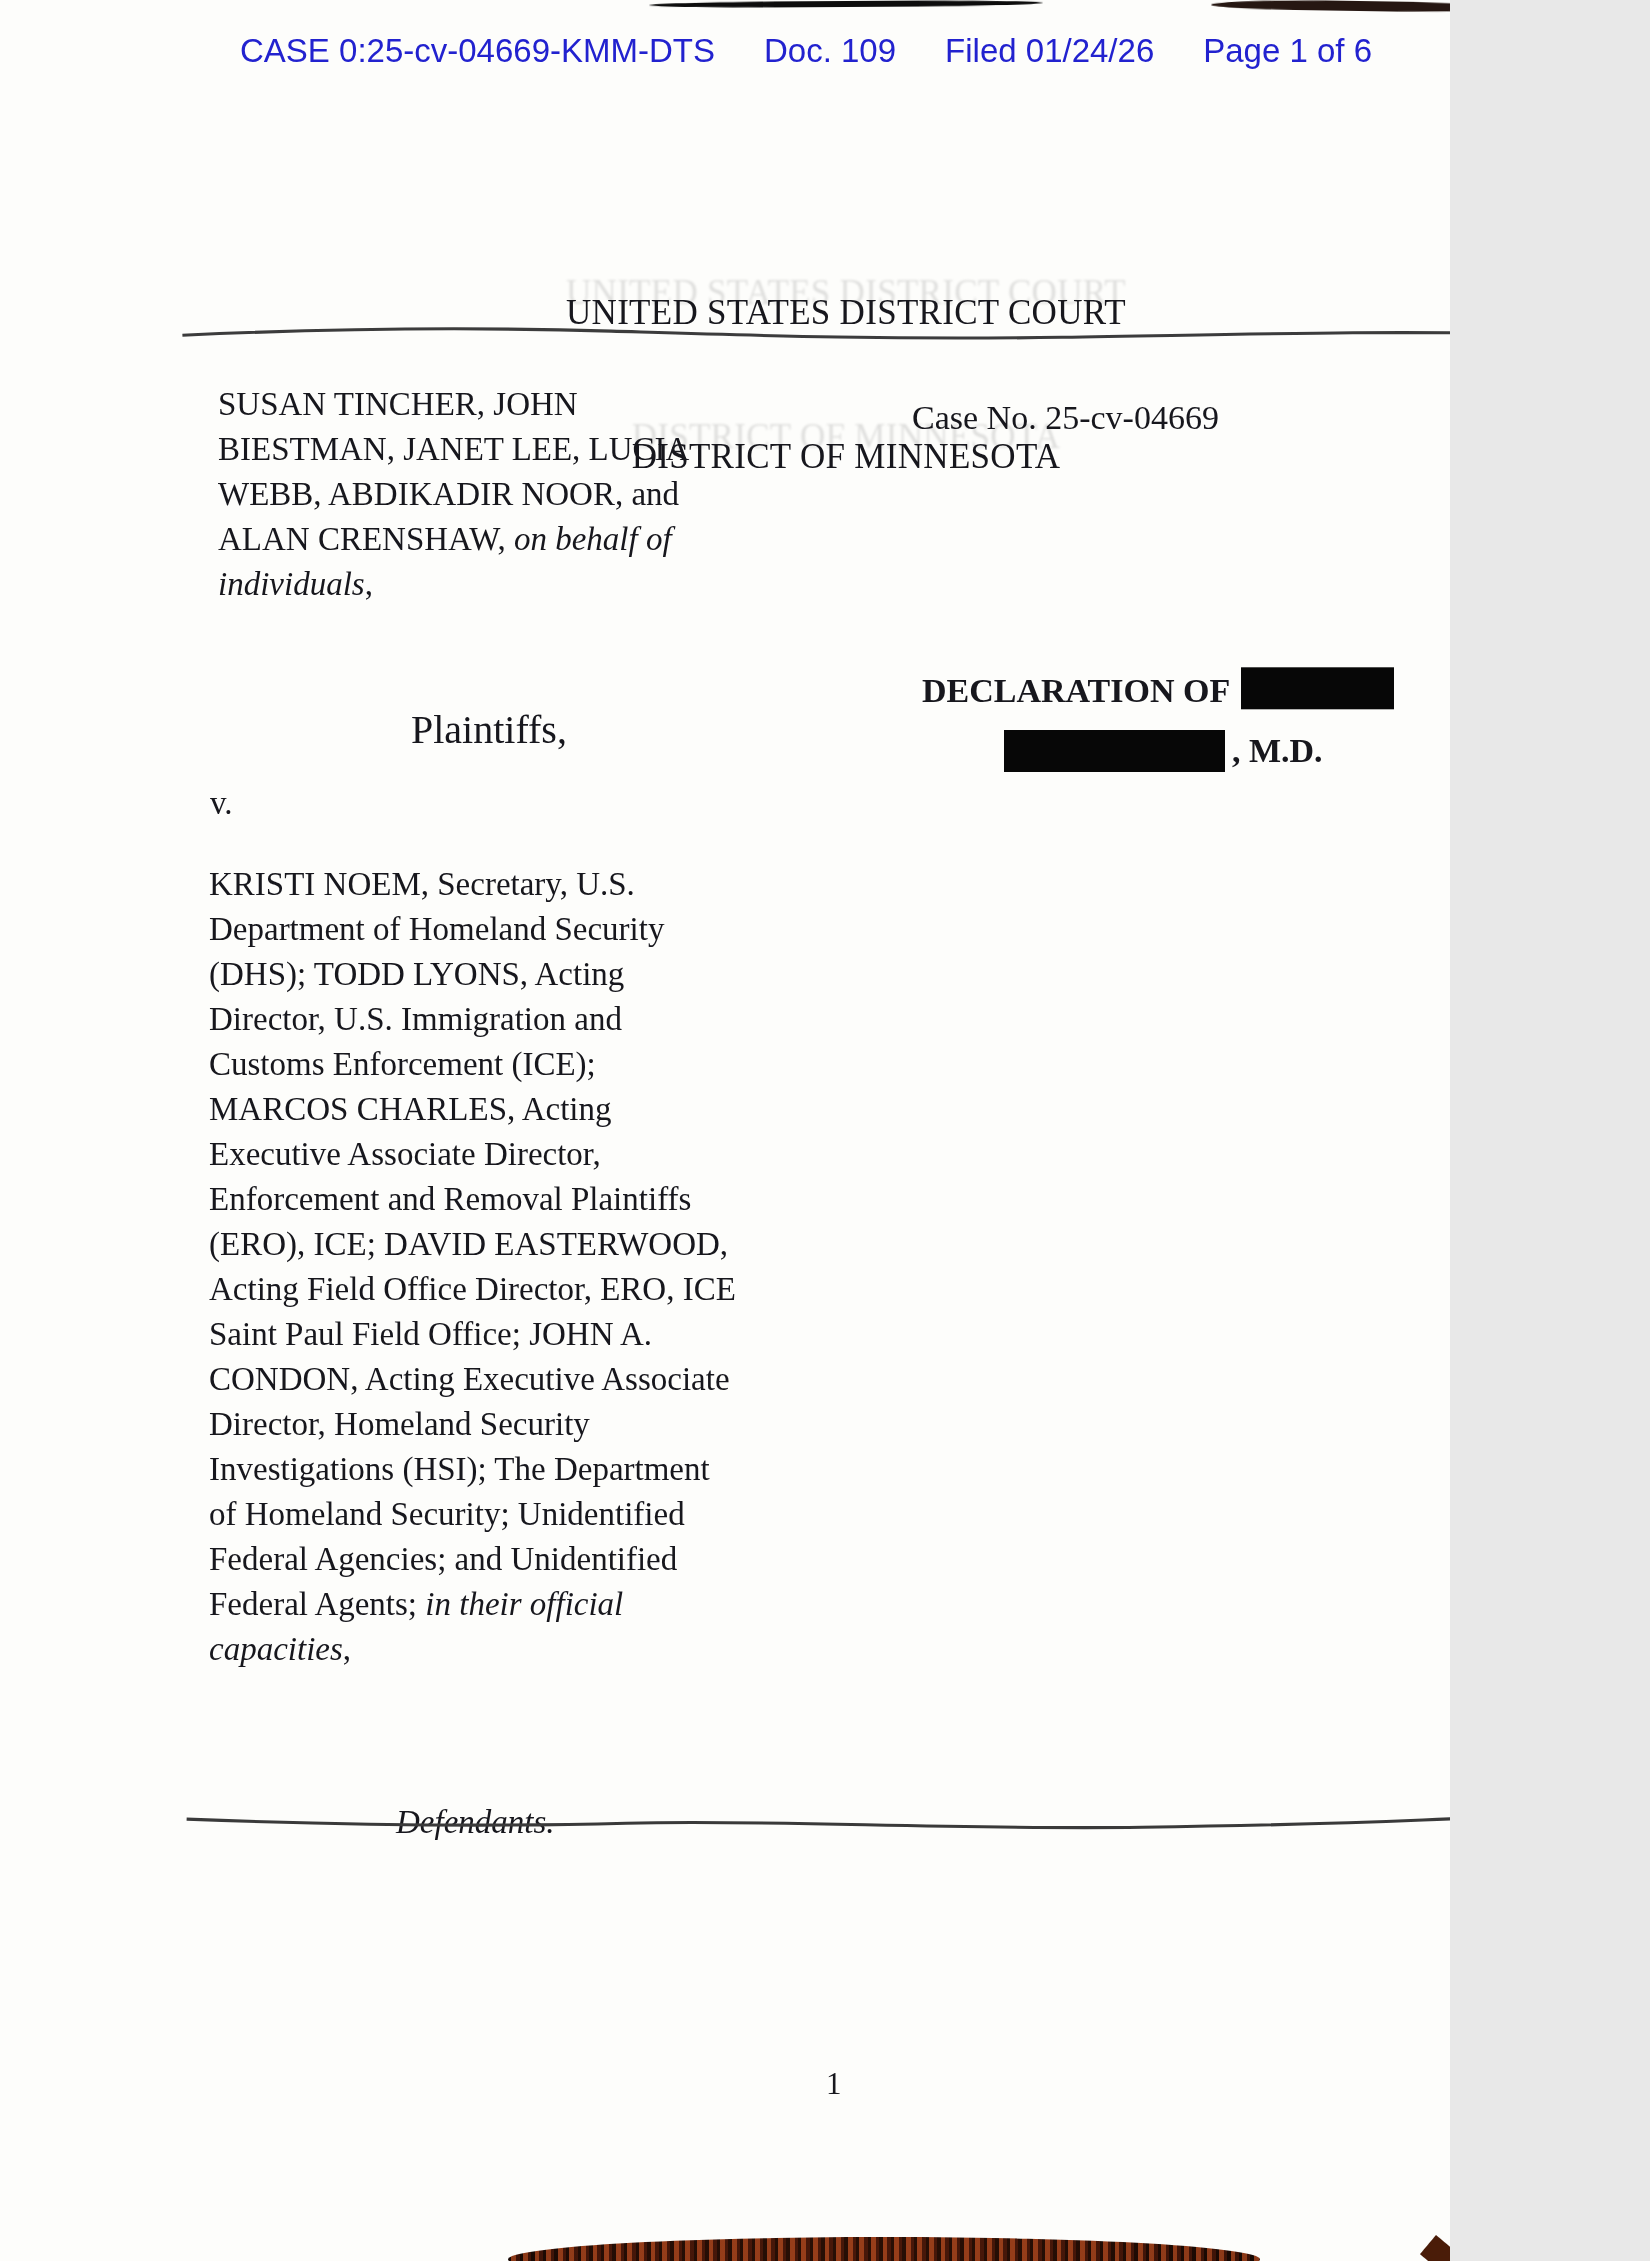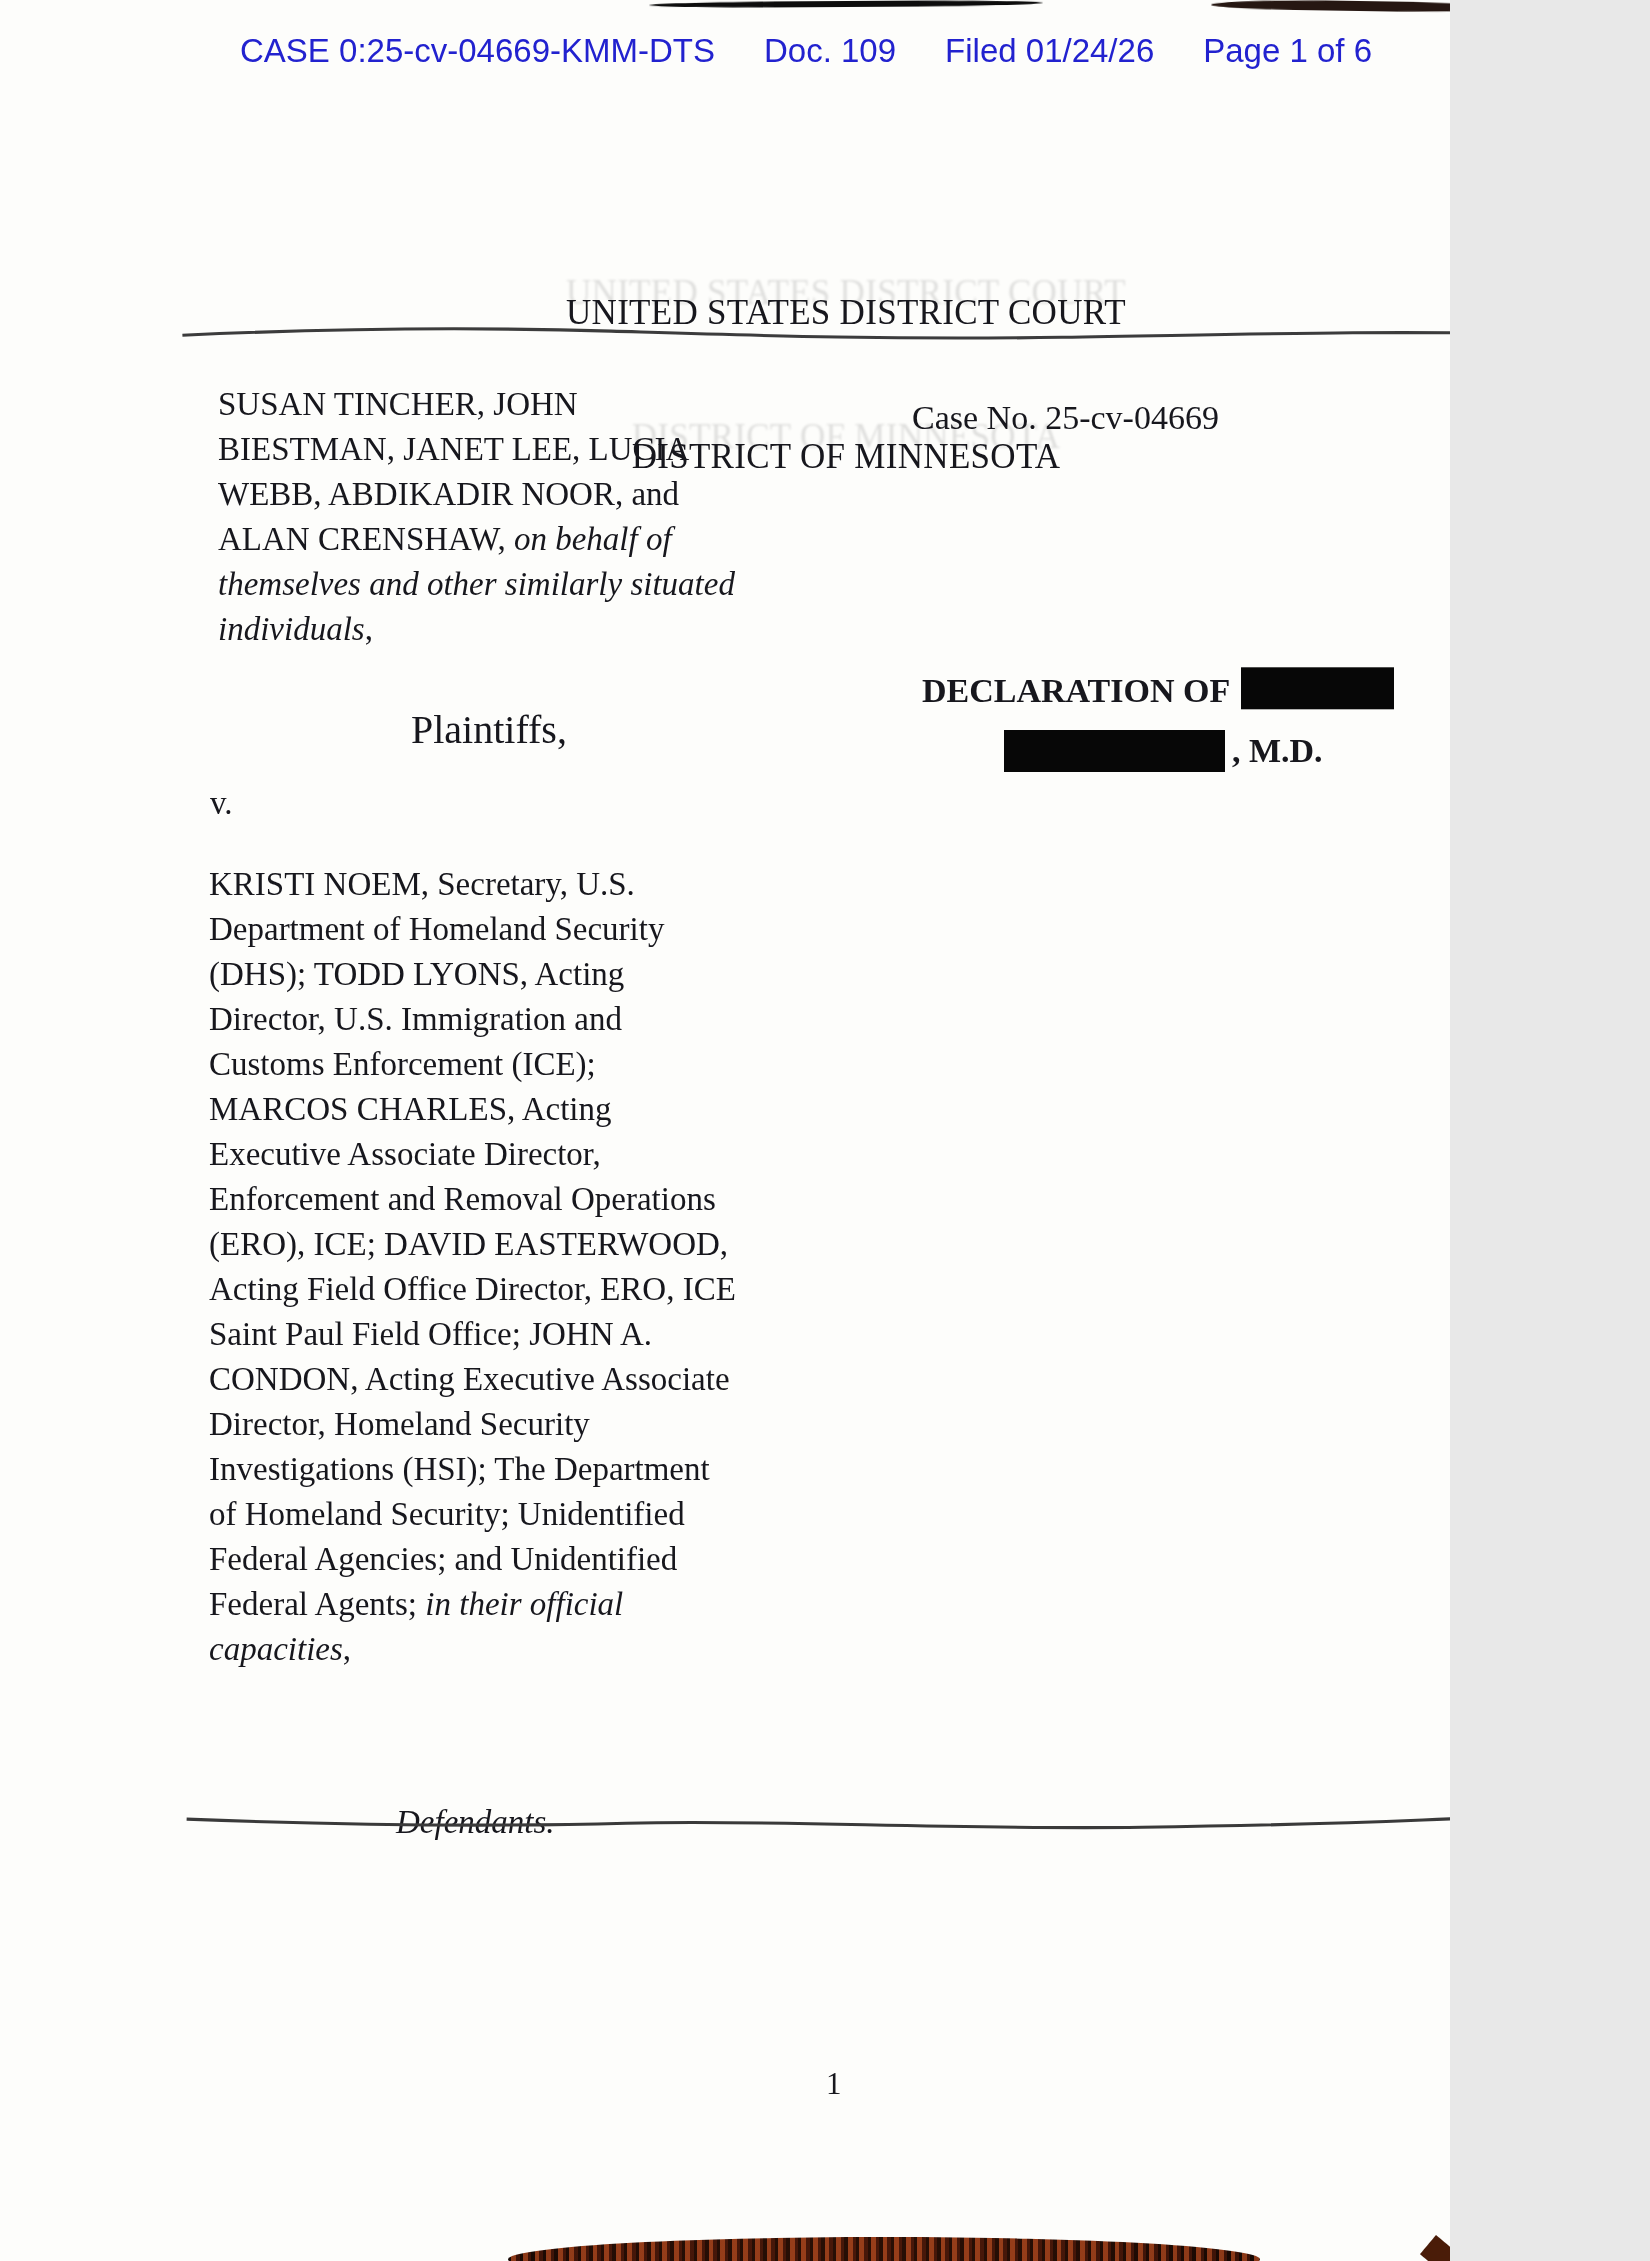--- a/index.html
+++ b/index.html
@@ -107,35 +107,34 @@
 
   <svg class="rule rule-top" width="1329" height="16.4" viewBox="0 0 1940 24">
     <path d="M2,15 C240,4 430,3 630,9 S1030,22 1290,18 S1770,8 1936,13" stroke="#3c3c3c" stroke-width="4.5" fill="none"></path>
   </svg>
 
   <div class="cap-block plaintiff-lines">
       <div class="cap-line"><span>SUSAN TINCHER, JOHN</span></div>
       <div class="cap-line"><span>BIESTMAN, JANET LEE, LUCIA</span></div>
       <div class="cap-line"><span>WEBB, ABDIKADIR NOOR, and</span></div>
       <div class="cap-line"><span>ALAN CRENSHAW, </span><span class="it">on behalf of</span></div>
-      <div class="cap-line"><span class="it">themselves and other similarly situated</span></div>
       <div class="cap-line"><span class="it">individuals</span><span>,</span></div>
     </div>
   <div class="plaintiffs-label">Plaintiffs,</div>
   <div class="versus">v.</div>
 
   <div class="cap-block defendant-lines">
       <div class="cap-line"><span>KRISTI NOEM, Secretary, U.S.</span></div>
       <div class="cap-line"><span>Department of Homeland Security</span></div>
       <div class="cap-line"><span>(DHS); TODD LYONS, Acting</span></div>
       <div class="cap-line"><span>Director, U.S. Immigration and</span></div>
       <div class="cap-line"><span>Customs Enforcement (ICE);</span></div>
       <div class="cap-line"><span>MARCOS CHARLES, Acting</span></div>
       <div class="cap-line"><span>Executive Associate Director,</span></div>
-      <div class="cap-line"><span>Enforcement and Removal Operations</span></div>
+      <div class="cap-line"><span>Enforcement and Removal Plaintiffs</span></div>
       <div class="cap-line"><span>(ERO), ICE; DAVID EASTERWOOD,</span></div>
       <div class="cap-line"><span>Acting Field Office Director, ERO, ICE</span></div>
       <div class="cap-line"><span>Saint Paul Field Office; JOHN A.</span></div>
       <div class="cap-line"><span>CONDON, Acting Executive Associate</span></div>
       <div class="cap-line"><span>Director, Homeland Security</span></div>
       <div class="cap-line"><span>Investigations (HSI); The Department</span></div>
       <div class="cap-line"><span>of Homeland Security; Unidentified</span></div>
       <div class="cap-line"><span>Federal Agencies; and Unidentified</span></div>
       <div class="cap-line"><span>Federal Agents; </span><span class="it">in their official</span></div>
       <div class="cap-line"><span class="it">capacities</span><span>,</span></div>

